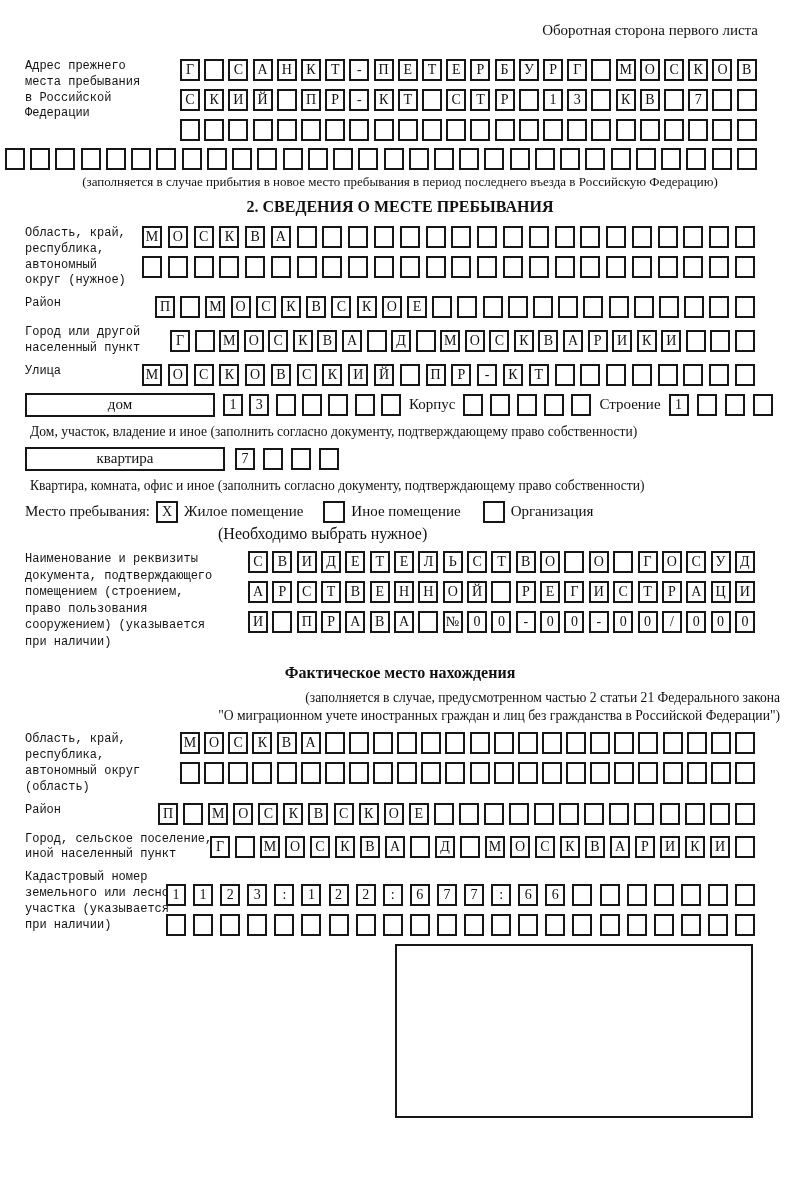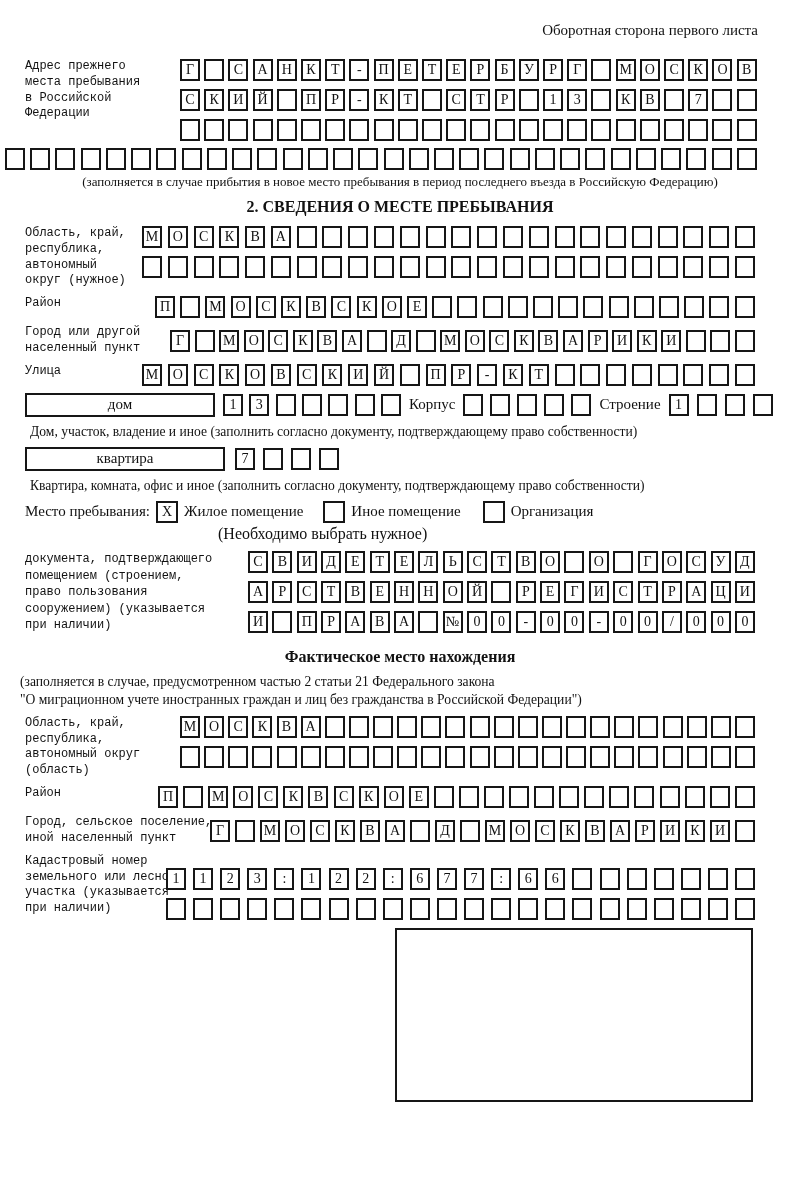--- a/index.html
+++ b/index.html
@@ -17,21 +17,21 @@
         font-size:14px;line-height:1;background:#fff;flex-shrink:0;}
   .caption{font-size:13px;text-align:center;margin:1px 0 6px 0;}
   .caption-left{font-size:13.6px;margin:0 0 7px 30px;}
   .sec-title{font-size:16px;font-weight:bold;text-align:center;margin:8px 0 10px 0;}
   .labelbox{border:2px solid #161616;height:24px;box-sizing:border-box;display:flex;
             align-items:center;justify-content:center;font-size:15px;}
   .inline-lbl{font-size:15px;white-space:nowrap;}
   .chk{width:22px;height:22px;border:2px solid #161616;box-sizing:border-box;display:flex;
        align-items:center;justify-content:center;font-size:14px;flex-shrink:0;}
   .hint{font-size:16px;margin:2px 0 8px 218px;}
-  .fact-caption{font-size:13.6px;text-align:left;margin:0 20px 2px 20px;}
+  .fact-caption{font-size:13.6px;text-align:right;margin:0 20px 2px 20px;}
   .stamp-box{border:2px solid #161616;width:358px;height:174px;margin:8px 0 6px 395px;box-sizing:border-box;}
 </style>
 </head>
 <body>
 
 <div class="page">
 
   <div class="header-note">Оборотная сторона первого листа</div>
 
   <div class="frow" style="margin-top:20px;">
@@ -360,20 +360,21 @@
     <div class="inline-lbl">Жилое помещение</div>
     <div class="chk" style="margin-left:14px;"></div>
     <div class="inline-lbl">Иное помещение</div>
     <div class="chk" style="margin-left:16px;"></div>
     <div class="inline-lbl">Организация</div>
   </div>
   <div class="hint">(Необходимо выбрать нужное)</div>
 
   <div class="frow">
     <div class="lbl" style="width:223px;line-height:1.38;">
+      <div>Наименование и реквизиты</div>
       <div>документа, подтверждающего</div>
       <div>помещением (строением,</div>
       <div>право пользования</div>
       <div>сооружением) (указывается</div>
       <div>при наличии)</div>
     </div>
     <div class="grids">
       <div class="grid" style="width:507px;">
           <div class="cell">С</div>
           <div class="cell">В</div>

